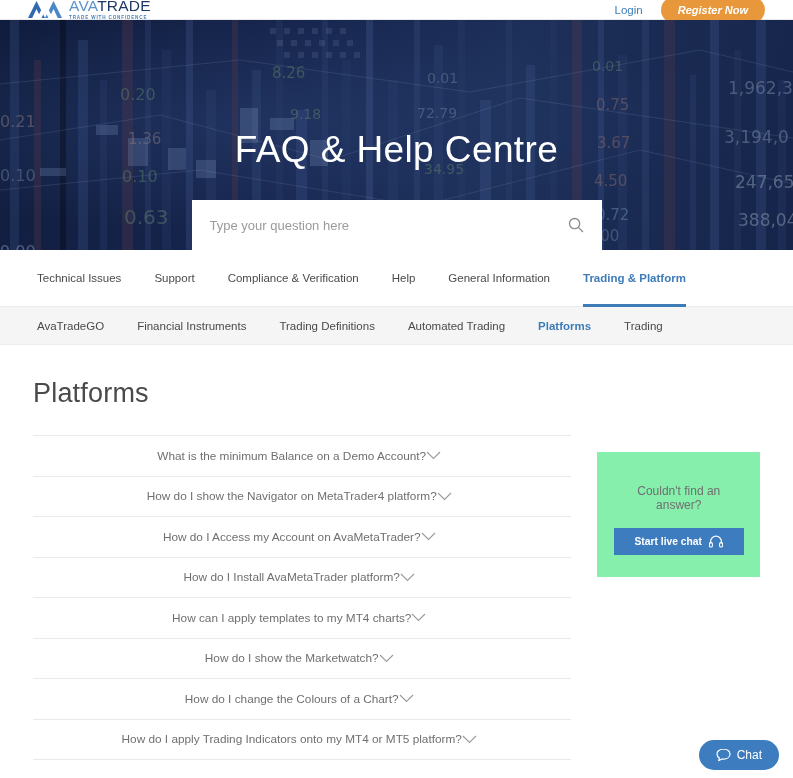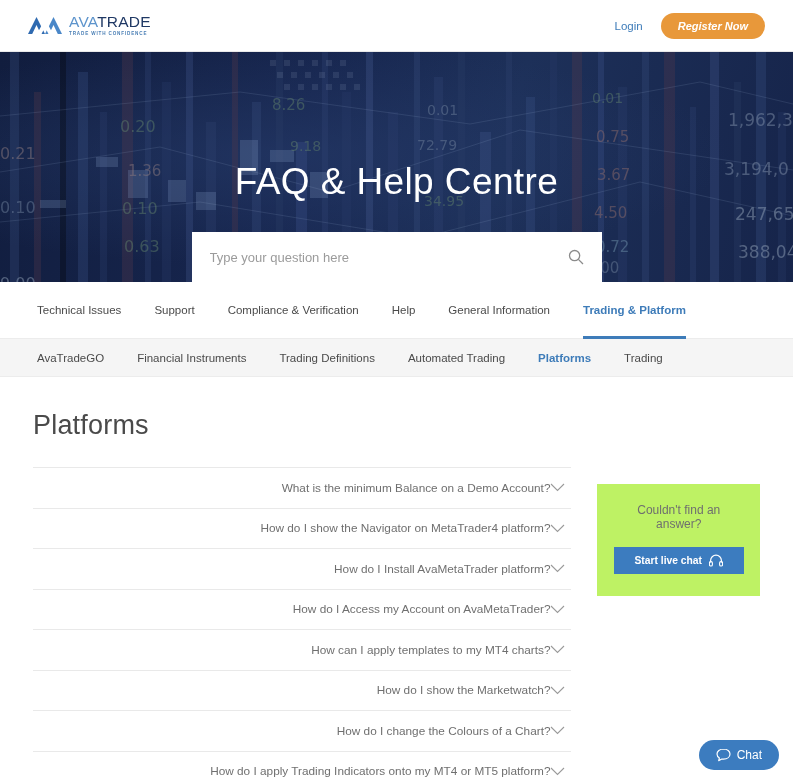--- a/index.html
+++ b/index.html
@@ -5,21 +5,21 @@
   * { box-sizing: border-box; margin: 0; padding: 0; }
   html, body {
     width: 793px; height: 778px;
     font-family: "Liberation Sans", sans-serif;
     background: #ffffff;
     overflow: hidden;
   }
 
   
   .topbar {
-    height: 52px; width: 100%;
+    height: 20px; width: 100%;
     background: #fff;
     border-bottom: 1px solid #e9e9e9;
     display: flex; align-items: center;
     position: relative;
   }
   .logo { display: flex; align-items: center; margin-left: 28px; gap: 7px; }
   .logo-mark { width: 34px; height: 17px; display: block; }
   .logo-text { display: flex; flex-direction: column; line-height: 1; }
   .logo-word { font-size: 15.5px; letter-spacing: .2px; font-weight: 400; }
   .logo-ava { color: #5d94cc; }
@@ -120,30 +120,30 @@
     padding-top: 33px;
   }
   .content { width: 540px; }
   .page-title {
     font-size: 27px; font-weight: 300; color: #4a4a4a;
     letter-spacing: .2px; margin-bottom: 26px;
   }
   .faq-list { border-top: 1px solid #e9e9e9; }
   .faq-item {
     height: 40.5px; border-bottom: 1px solid #e9e9e9;
-    display: flex; align-items: center; justify-content: flex-end;
+    display: flex; align-items: center; justify-content: center;
     cursor: pointer; padding-right: 6px;
   }
   .faq-q { font-size: 11.8px; color: #6f6f6f; }
   .chev { display: flex; }
 
   
   .sidebar { width: 163px; padding-top: 74px; }
   .help-box {
-    background: #bef264; padding: 19px 16px 22px 16px;
+    background: #86efac; padding: 32px 16px 22px 16px;
     display: flex; flex-direction: column; align-items: center;
   }
   .help-title {
     font-size: 12px; color: #6f6f6f; margin-bottom: 16px; text-align: center;
   }
   .help-btn {
     width: 130px; height: 27px; background: #3c7cbf;
     border: none; color: #fff; font-size: 10.3px; font-weight: 700;
     display: flex; align-items: center; justify-content: center; gap: 7px;
     cursor: pointer; margin-bottom: 9px;
@@ -272,21 +272,21 @@
         <span class="hero-num" style="left: 724px; top: 107px; font-size: 17px; color: rgb(127, 143, 168);">3,194,0</span>
         <span class="hero-num" style="left: 290px; top: 86px; font-size: 14px; color: rgb(95, 127, 106);">9.18</span>
         <span class="hero-num" style="left: 417px; top: 85px; font-size: 14px; color: rgb(109, 127, 154);">72.79</span>
         <span class="hero-num" style="left: 128px; top: 110px; font-size: 15px; color: rgb(140, 122, 127);">1.36</span>
         <span class="hero-num" style="left: 597px; top: 114px; font-size: 15px; color: rgb(140, 106, 106);">3.67</span>
         <span class="hero-num" style="left: 122px; top: 147px; font-size: 16px; color: rgb(95, 127, 106);">0.10</span>
         <span class="hero-num" style="left: 0px; top: 146px; font-size: 16px; color: rgb(109, 127, 154);">0.10</span>
         <span class="hero-num" style="left: 735px; top: 152px; font-size: 17px; color: rgb(143, 159, 180);">247,65</span>
         <span class="hero-num" style="left: 594px; top: 152px; font-size: 15px; color: rgb(140, 106, 106);">4.50</span>
         <span class="hero-num" style="left: 424px; top: 141px; font-size: 14px; color: rgb(95, 127, 106);">34.95</span>
-        <span class="hero-num" style="left: 124px; top: 185px; font-size: 16px; color: rgb(95, 127, 106);">0.63</span>
+        <span class="hero-num" style="left: 124px; top: 185px; font-size: 20px; color: rgb(95, 127, 106);">0.63</span>
         <span class="hero-num" style="left: 596px; top: 186px; font-size: 15px; color: rgb(109, 143, 168);">0.72</span>
         <span class="hero-num" style="left: 738px; top: 190px; font-size: 17px; color: rgb(143, 159, 180);">388,04</span>
         <span class="hero-num" style="left: 424px; top: 209px; font-size: 15px; color: rgb(95, 127, 106);">0.00</span>
         <span class="hero-num" style="left: 586px; top: 207px; font-size: 15px; color: rgb(109, 127, 154);">0.00</span>
         <span class="hero-num" style="left: 0px; top: 222px; font-size: 16px; color: rgb(143, 159, 180);">9.00</span>
       </div>
   </div>
 
   <div class="hero-content">
     <h1 class="hero-title">FAQ &amp; Help Centre</h1>
@@ -334,29 +334,29 @@
         </div>
         <div class="faq-item">
           <span class="faq-q">How do I show the Navigator on MetaTrader4 platform?</span>
           <span class="chev">
             <svg width="15" height="9" viewBox="0 0 15 9">
               <path d="M1 1 L7.5 7.4 L14 1" fill="none" stroke="#9a9a9a" stroke-width="1.1"></path>
             </svg>
           </span>
         </div>
         <div class="faq-item">
+          <span class="faq-q">How do I Access my Account on AvaMetaTrader?</span>
+          <span class="chev">
+            <svg width="15" height="9" viewBox="0 0 15 9">
+              <path d="M1 1 L7.5 7.4 L14 1" fill="none" stroke="#9a9a9a" stroke-width="1.1"></path>
+            </svg>
+          </span>
+        </div>
+        <div class="faq-item">
           <span class="faq-q">How do I Install AvaMetaTrader platform?</span>
-          <span class="chev">
-            <svg width="15" height="9" viewBox="0 0 15 9">
-              <path d="M1 1 L7.5 7.4 L14 1" fill="none" stroke="#9a9a9a" stroke-width="1.1"></path>
-            </svg>
-          </span>
-        </div>
-        <div class="faq-item">
-          <span class="faq-q">How do I Access my Account on AvaMetaTrader?</span>
           <span class="chev">
             <svg width="15" height="9" viewBox="0 0 15 9">
               <path d="M1 1 L7.5 7.4 L14 1" fill="none" stroke="#9a9a9a" stroke-width="1.1"></path>
             </svg>
           </span>
         </div>
         <div class="faq-item">
           <span class="faq-q">How can I apply templates to my MT4 charts?</span>
           <span class="chev">
             <svg width="15" height="9" viewBox="0 0 15 9">

